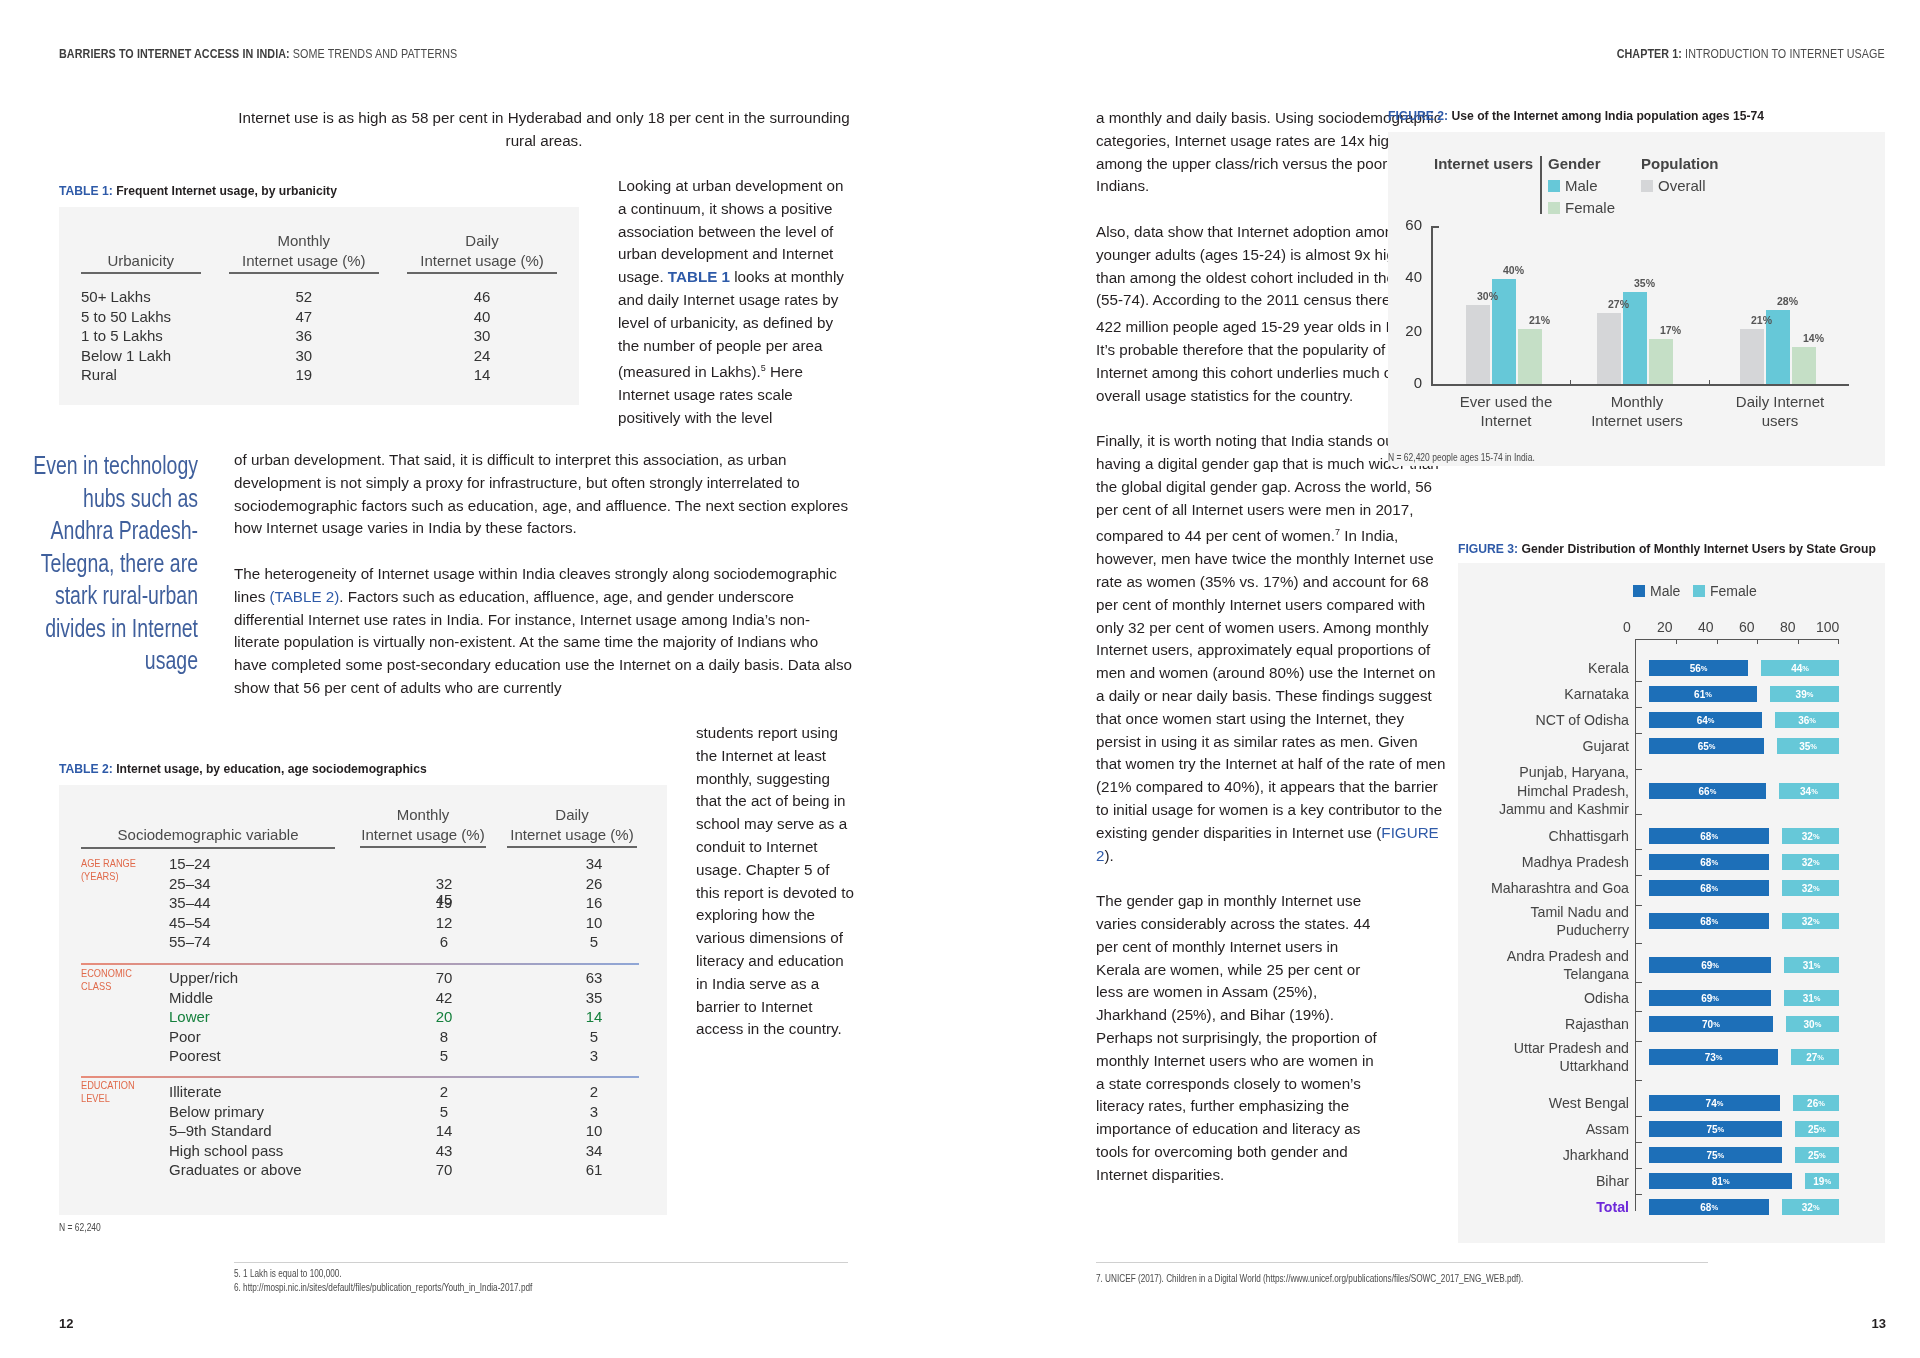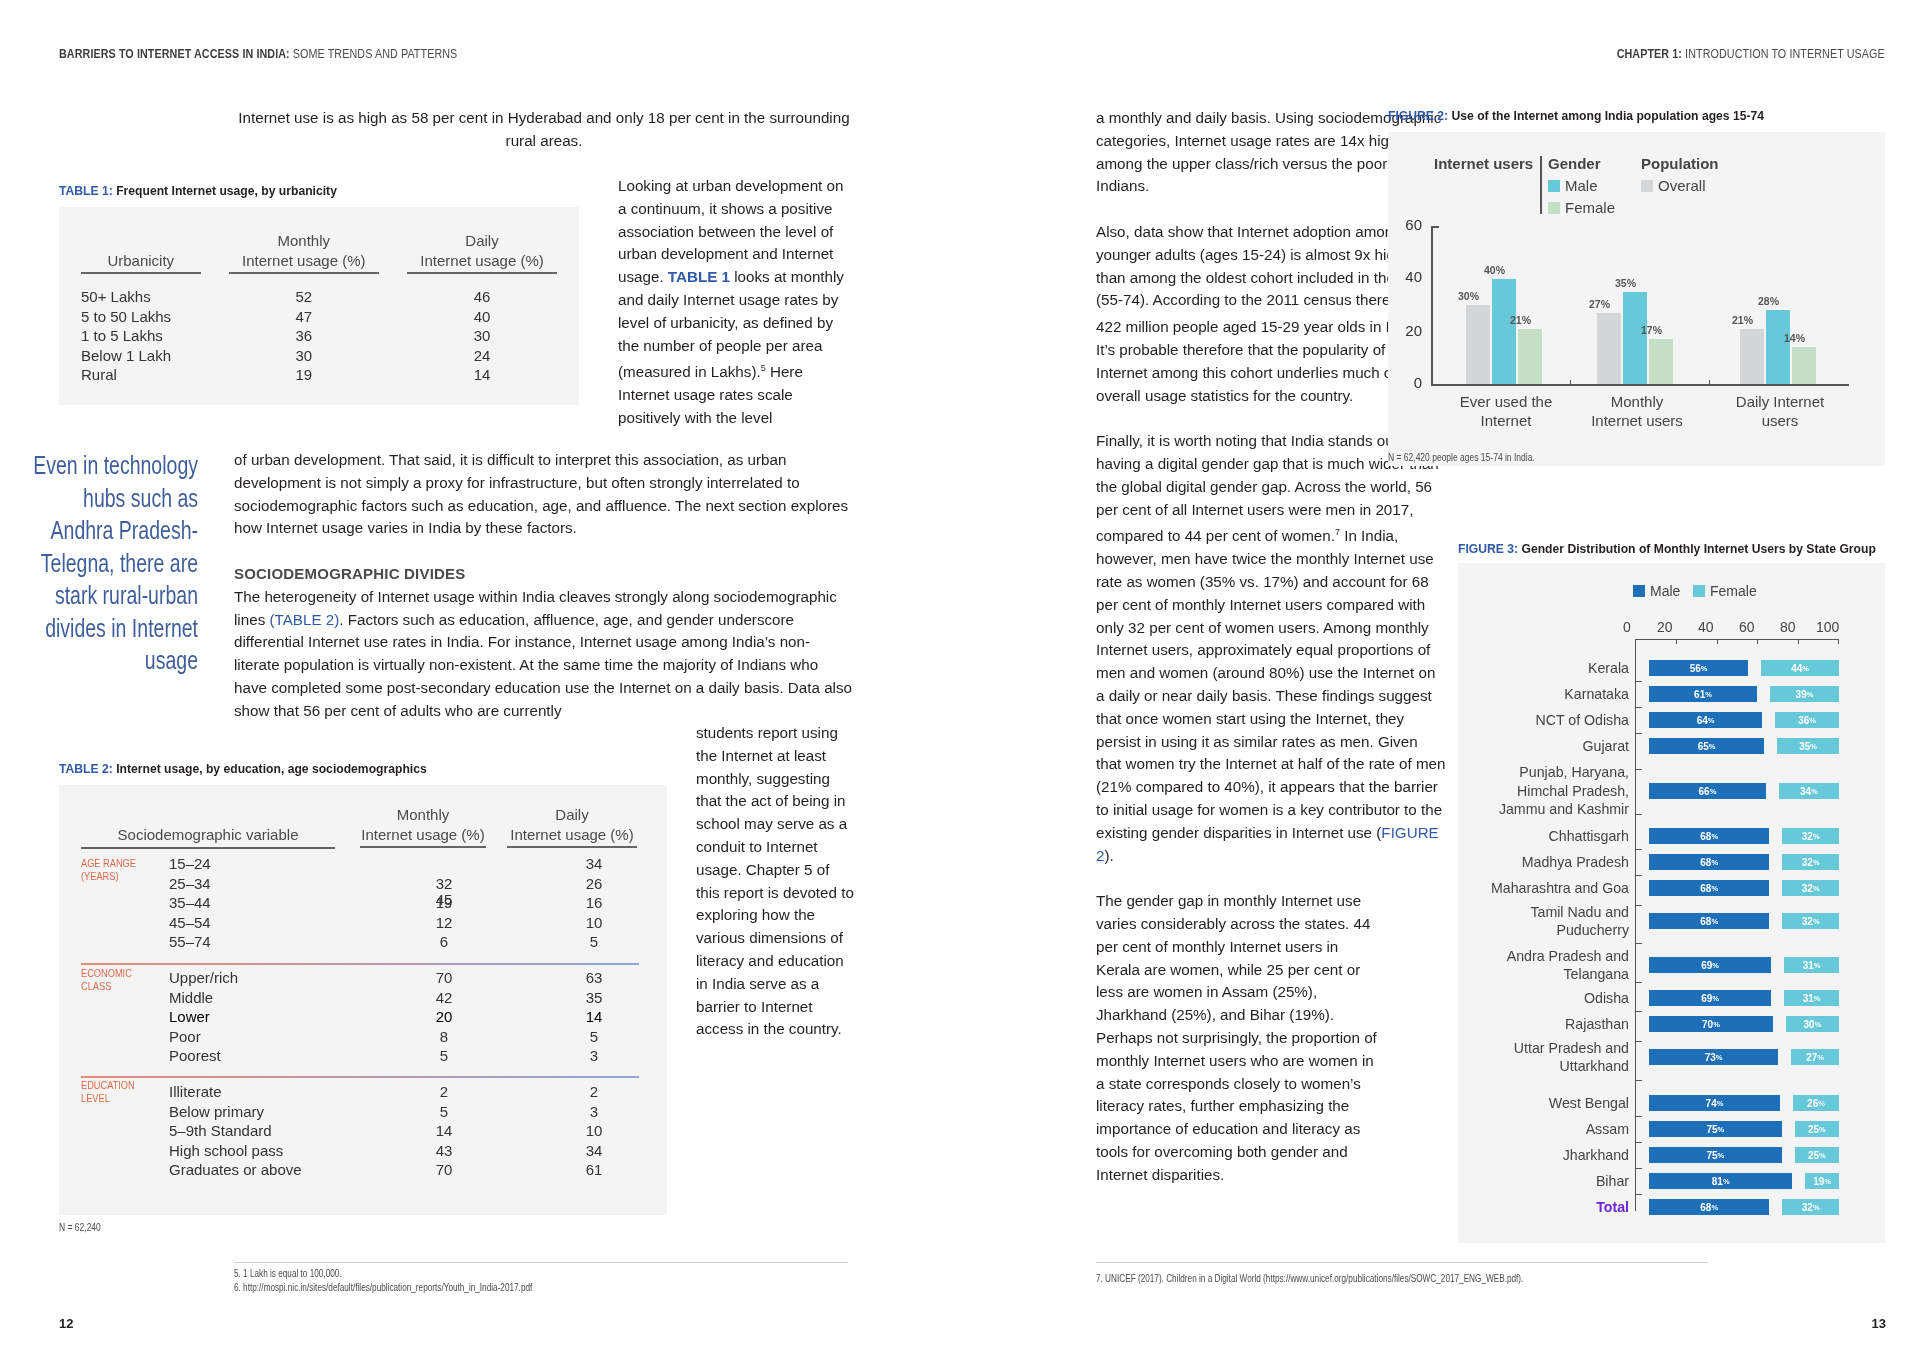--- a/index.html
+++ b/index.html
@@ -25,21 +25,21 @@
   .note { font-size: 10px; color: #4a4a4a; transform: scaleX(0.85); transform-origin: left top; white-space: nowrap; }
   .footnote { font-size: 10px; color: #4a4a4a; line-height: 14px; transform: scaleX(0.82); transform-origin: left top; white-space: nowrap; }
   .pagenum { font-size: 13px; font-weight: bold; color: #231f20; }
   .rule { background: #d0d0d0; height: 1px; }
   .cat-label { font-size: 10.5px; color: #e0694a; line-height: 12.5px; text-transform: uppercase; transform: scaleX(0.88); transform-origin: left top; }
   .grad-rule { height: 2px; background: linear-gradient(to right, #e88c7a, #8fa6d6); }
   
   .f2-axis { position: absolute; background: #555; }
   .f2-tick { font-size: 15px; color: #333; position: absolute; text-align: right; width: 24px; }
   .f2-bar { position: absolute; bottom: 0; }
-  .f2-val { position: absolute; font-size: 10.5px; font-weight: bold; color: #555; white-space: nowrap; text-align: left; width: 40px; }
+  .f2-val { position: absolute; font-size: 10.5px; font-weight: bold; color: #555; white-space: nowrap; text-align: right; width: 40px; }
   .f2-cat { position: absolute; font-size: 15px; color: #444; text-align: center; line-height: 19px; width: 150px; }
   .legend-h { font-size: 15px; font-weight: bold; color: #444; }
   .legend-i { font-size: 15px; color: #444; display: flex; align-items: center; gap: 5px; }
   .sw { display: inline-block; width: 12px; height: 12px; }
   
   .f3-row { position: absolute; left: 0; width: 100%; }
   .f3-label { position: absolute; right: 0; font-size: 14.2px; color: #444; text-align: right; line-height: 18.5px; }
   .f3-bar { position: absolute; height: 16px; display: flex; }
   .f3-seg { height: 100%; display: flex; align-items: center; justify-content: center; font-size: 10px; font-weight: bold; color: #fff; margin-left: 13px; }
   .f3-seg small { font-size: 7.5px; }
@@ -124,21 +124,20 @@
 </div>
 
 <div class="abs body-text" style="left:618px; top:175px; width:232px;">
   <span>Looking at urban development on a continuum, it shows a positive association between the level of urban development and Internet usage. </span><span class="link">TABLE 1</span><span> looks at monthly and daily Internet usage rates by level of urbanicity, as defined by the number of people per area (measured in Lakhs).</span><sup style="font-size:9px;">5</sup><span> Here Internet usage rates scale positively with the level</span>
 </div>
 
 <div class="abs pullquote" style="right:1722px; top:449px; width:230px;">Even in technology hubs such as Andhra Pradesh-Telegna, there are stark rural-urban divides in Internet usage</div>
 
 <div class="abs body-text" style="left:234px; top:449px; width:620px;">
   <p>of urban development. That said, it is difficult to interpret this association, as urban development is not simply a proxy for infrastructure, but often strongly interrelated to sociodemographic factors such as education, age, and affluence. The next section explores how Internet usage varies in India by these factors.</p>
-  <div class="section-head">SOCIODEMOGRAPHIC DIVIDES</div>
   <div>
     <span>The heterogeneity of Internet usage within India cleaves strongly along sociodemographic lines </span><span class="link" style="font-weight:normal;">(TABLE 2)</span><span>. Factors such as education, affluence, age, and gender underscore differential Internet use rates in India. For instance, Internet usage among India’s non-literate population is virtually non-existent. At the same time the majority of Indians who have completed some post-secondary education use the Internet on a daily basis. Data also show that 56 per cent of adults who are currently</span>
   </div>
 </div>
 
 <div class="abs body-text" style="left:696px; top:722px; width:160px;">
   <p>students report using the Internet at least monthly, suggesting that the act of being in school may serve as a conduit to Internet usage. Chapter 5 of this report is devoted to exploring how the various dimensions of literacy and education in India serve as a barrier to Internet access in the country.</p>
 </div>
 
 <div class="abs caption" style="left:59px; top:761px;">
@@ -163,21 +162,21 @@
     <div class="abs" style="left:88px; top:39px; width:480px; height:19.5px; font-size:15px; color:#333;"><span>35–44</span><span class="abs num" style="left:212px; width:126px;">19</span><span class="abs num" style="left:360px; width:130px;">16</span></div>
     <div class="abs" style="left:88px; top:58.5px; width:480px; height:19.5px; font-size:15px; color:#333;"><span>45–54</span><span class="abs num" style="left:212px; width:126px;">12</span><span class="abs num" style="left:360px; width:130px;">10</span></div>
     <div class="abs" style="left:88px; top:78px; width:480px; height:19.5px; font-size:15px; color:#333;"><span>55–74</span><span class="abs num" style="left:212px; width:126px;">6</span><span class="abs num" style="left:360px; width:130px;">5</span></div>
   </div>
   <div class="abs grad-rule" style="left:22px; top:178px; width:558px;"></div>
 
   <div class="abs" style="left:22px; top:184px; width:560px;">
     <div class="abs cat-label" style="left:0; top:-2px; width:70px;">ECONOMIC CLASS</div>
     <div class="abs" style="left:88px; top:0; width:480px; height:19.5px; font-size:15px; color:#333;"><span>Upper/rich</span><span class="abs num" style="left:212px; width:126px;">70</span><span class="abs num" style="left:360px; width:130px;">63</span></div>
     <div class="abs" style="left:88px; top:19.5px; width:480px; height:19.5px; font-size:15px; color:#333;"><span>Middle</span><span class="abs num" style="left:212px; width:126px;">42</span><span class="abs num" style="left:360px; width:130px;">35</span></div>
-    <div class="abs" style="left:88px; top:39px; width:480px; height:19.5px; font-size:15px; color:#000000;"><span>Lower</span><span class="abs num" style="left:212px; width:126px;">20</span><span class="abs num" style="left:360px; width:130px;">14</span></div>
+    <div class="abs" style="left:88px; top:39px; width:480px; height:19.5px; font-size:15px; color:#15803d;"><span>Lower</span><span class="abs num" style="left:212px; width:126px;">20</span><span class="abs num" style="left:360px; width:130px;">14</span></div>
     <div class="abs" style="left:88px; top:58.5px; width:480px; height:19.5px; font-size:15px; color:#333;"><span>Poor</span><span class="abs num" style="left:212px; width:126px;">8</span><span class="abs num" style="left:360px; width:130px;">5</span></div>
     <div class="abs" style="left:88px; top:78px; width:480px; height:19.5px; font-size:15px; color:#333;"><span>Poorest</span><span class="abs num" style="left:212px; width:126px;">5</span><span class="abs num" style="left:360px; width:130px;">3</span></div>
   </div>
   <div class="abs grad-rule" style="left:22px; top:291px; width:558px;"></div>
 
   <div class="abs" style="left:22px; top:298px; width:560px;">
     <div class="abs cat-label" style="left:0; top:-4px; width:70px;">EDUCATION LEVEL</div>
     <div class="abs" style="left:88px; top:0; width:480px; height:19.5px; font-size:15px; color:#333;"><span>Illiterate</span><span class="abs num" style="left:212px; width:126px;">2</span><span class="abs num" style="left:360px; width:130px;">2</span></div>
     <div class="abs" style="left:88px; top:19.5px; width:480px; height:19.5px; font-size:15px; color:#333;"><span>Below primary</span><span class="abs num" style="left:212px; width:126px;">5</span><span class="abs num" style="left:360px; width:130px;">3</span></div>
     <div class="abs" style="left:88px; top:39px; width:480px; height:19.5px; font-size:15px; color:#333;"><span>5–9th Standard</span><span class="abs num" style="left:212px; width:126px;">14</span><span class="abs num" style="left:360px; width:130px;">10</span></div>

